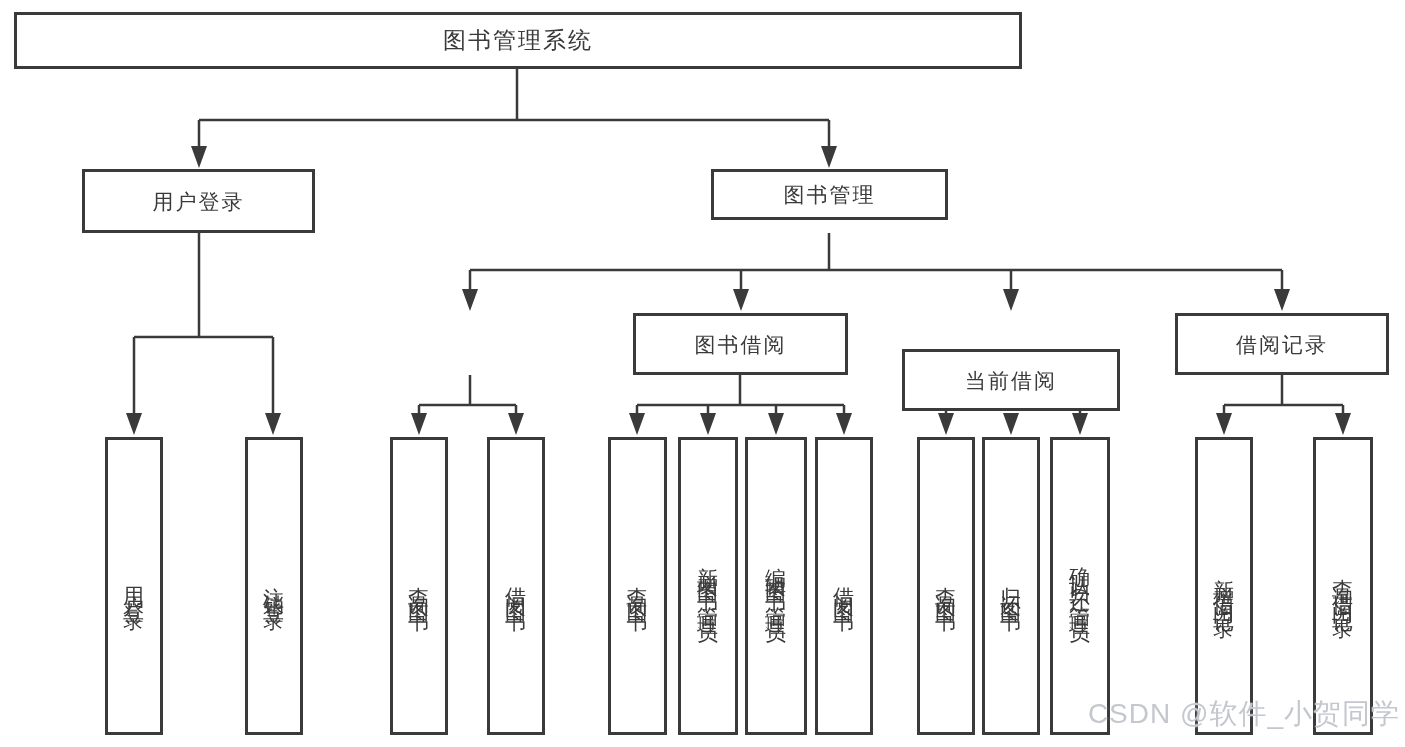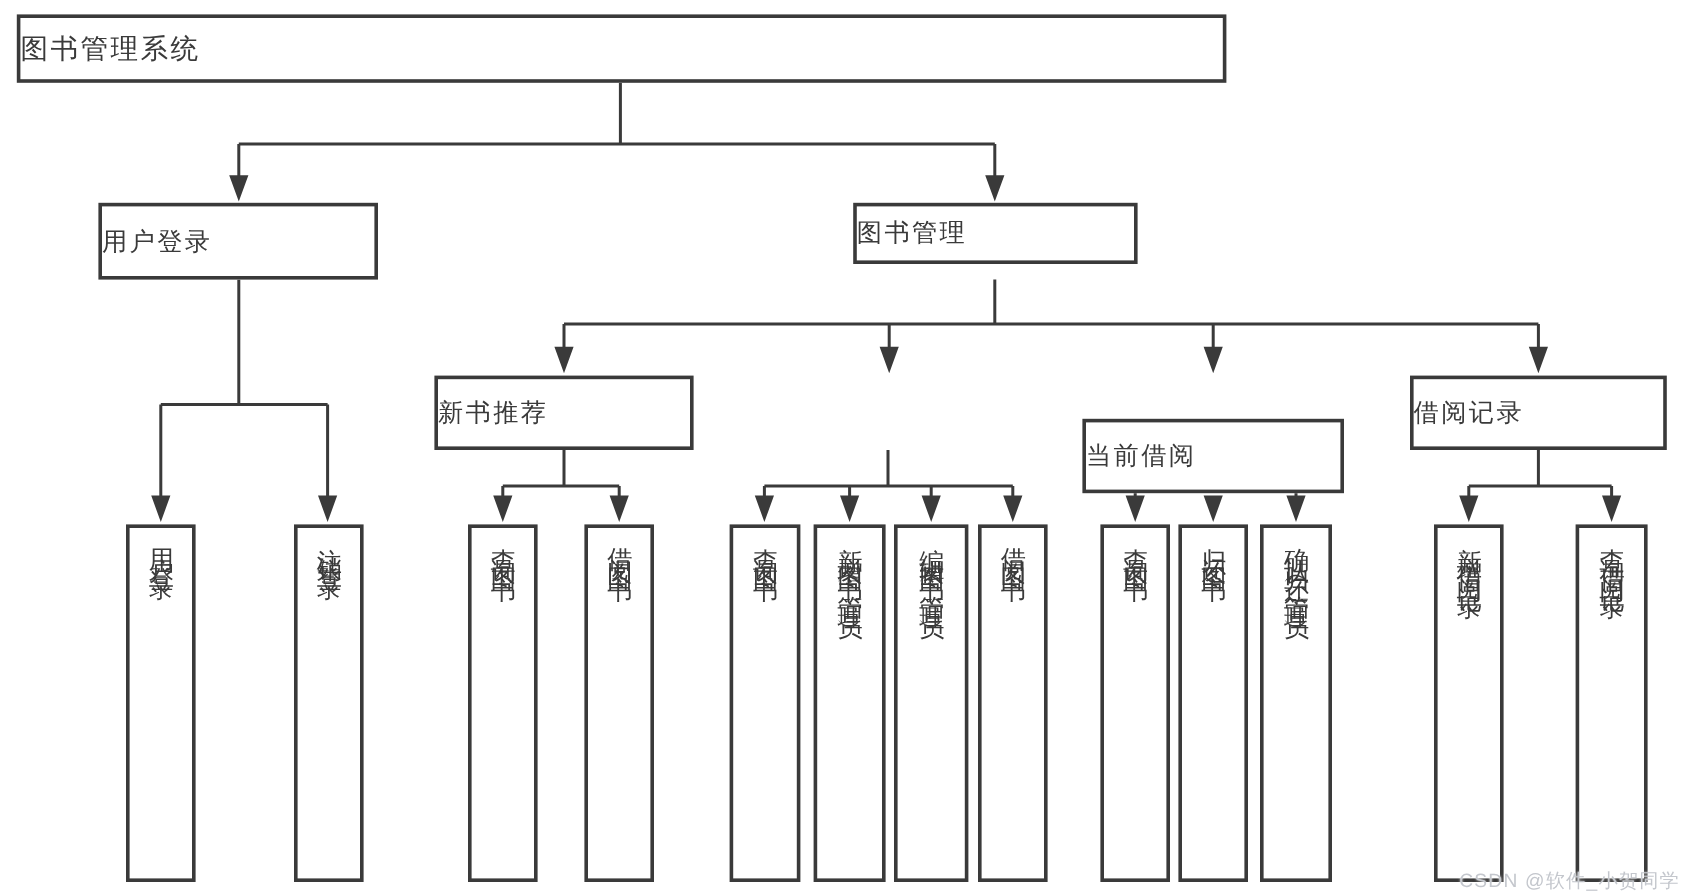--- a/index.html
+++ b/index.html
@@ -22,39 +22,39 @@
     width: 1405px; height: 747px;
     pointer-events: none;
   }
   .box {
     position: absolute;
     box-sizing: border-box;
     border: 3px solid #3a3a3a;
     background: #ffffff;
     display: flex;
     align-items: center;
-    justify-content: flex-start;
+    justify-content: center;
     color: #3a3a3a;
     line-height: 1;
   }
   .root-box  { font-size: 23px; letter-spacing: 2px; }
   .h-box     { font-size: 21px; letter-spacing: 2px; }
   .leaf-box  {
     writing-mode: vertical-rl;
     text-orientation: mixed;
     font-size: 21px;
     letter-spacing: 8px;
     line-height: 1;
     text-align: center;
   }
   .watermark {
     position: absolute;
     right: 5px;
-    bottom: 2px;
-    font-size: 16px;
+    bottom: 14px;
+    font-size: 28px;
     color: #c4c7cd;
     letter-spacing: 1px;
     text-shadow: 0 0 2px #ffffff;
     z-index: 5;
     white-space: nowrap;
   }
 </style>
 </head>
 <body>
 
@@ -93,22 +93,22 @@
     <span>图书管理系统</span>
   </div>
 
   <div class="box h-box" style="left:82px; top:169px; width:233px; height:64px;">
     <span>用户登录</span>
   </div>
   <div class="box h-box" style="left:711px; top:169px; width:237px; height:51px;">
     <span>图书管理</span>
   </div>
 
-  <div class="box h-box" style="left:362px; top:313px; width:216px; height:62px;">
-    <span>新书推荐</span>
+  <div class="box h-box" style="left:633px; top:313px; width:215px; height:62px;">
+    <span>图书借阅</span>
   </div>
   <div class="box h-box" style="left:902px; top:313px; width:218px; height:62px;margin-top:36px;">
     <span>当前借阅</span>
   </div>
   <div class="box h-box" style="left:1175px; top:313px; width:214px; height:62px;">
     <span>借阅记录</span>
   </div>
 
   <div class="box leaf-box" style="left:105px; top:437px; width:58px; height:298px;">
     <span>用户登录</span>

